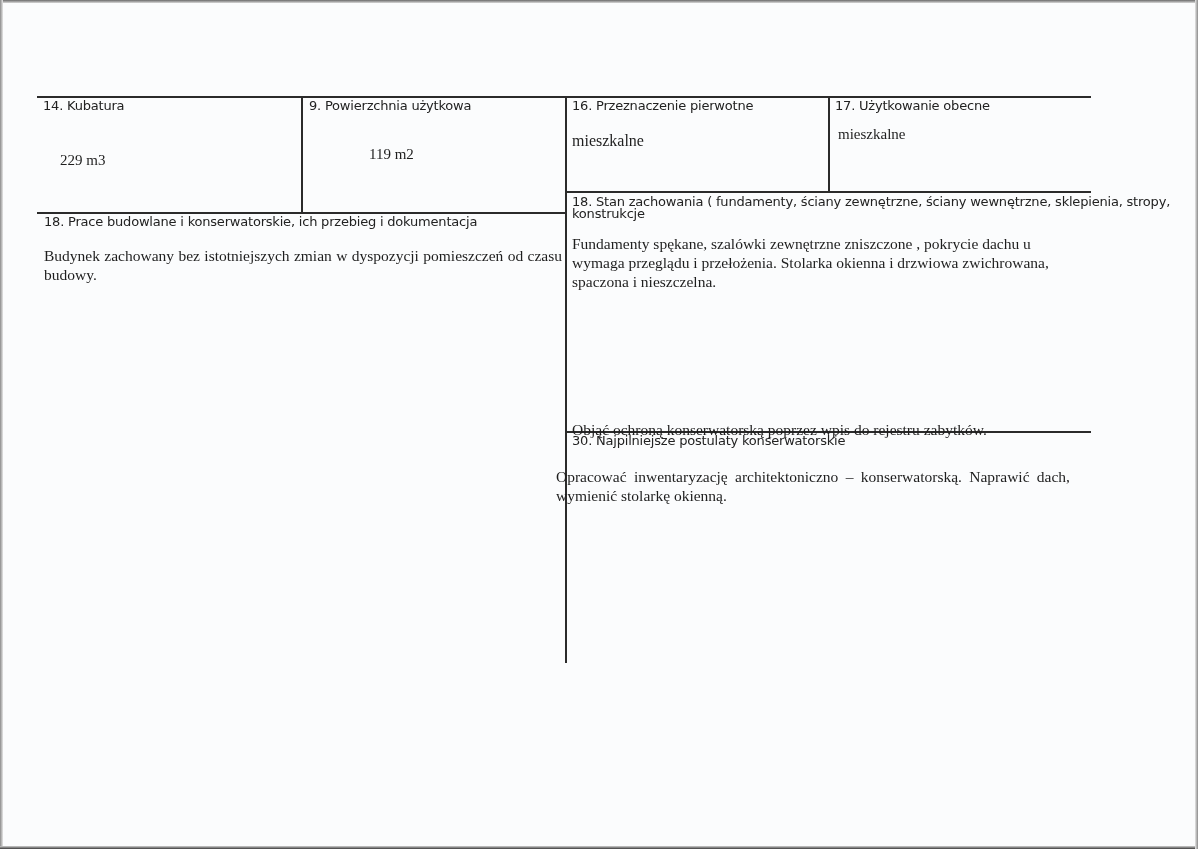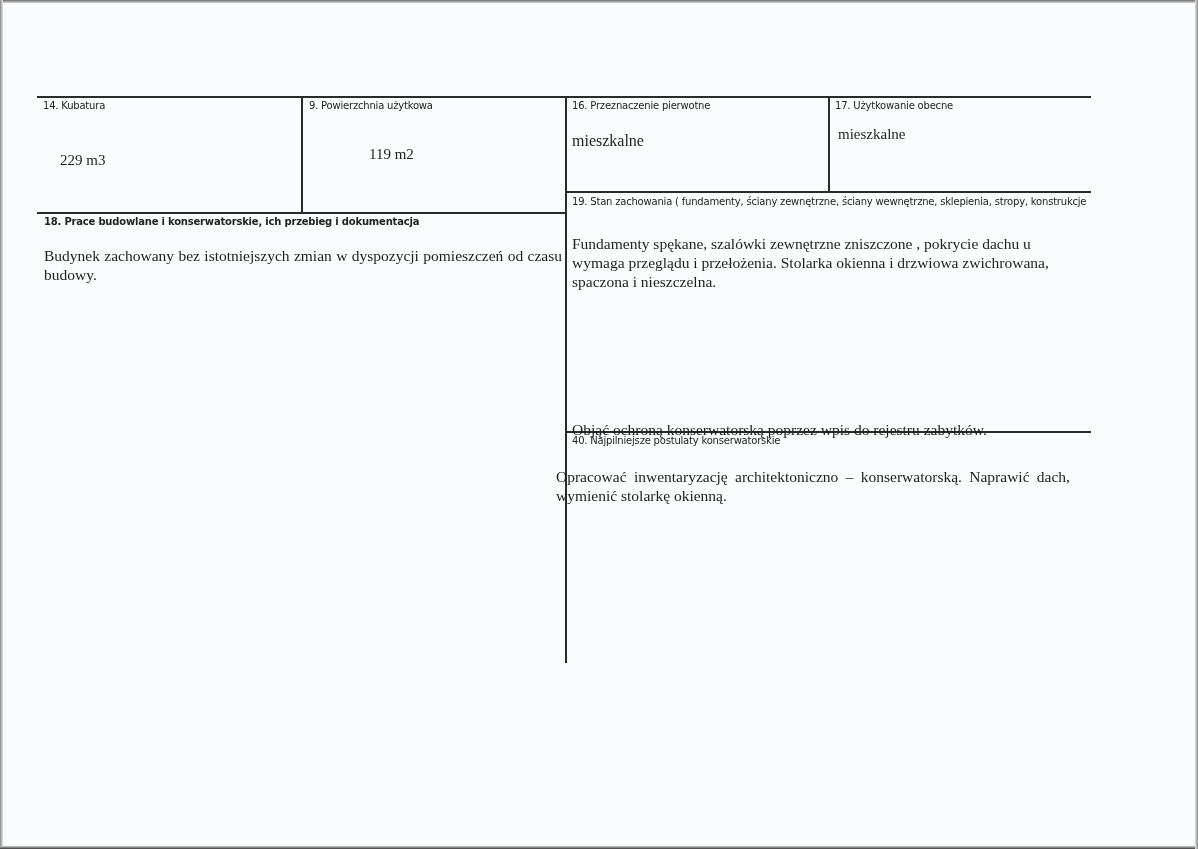--- a/index.html
+++ b/index.html
@@ -33,21 +33,21 @@
     }
     .hline {
       position: absolute; height: 2px; background: #2b2b2b;
     }
     .vline {
       position: absolute; width: 2px; background: #2b2b2b;
     }
     .label {
       position: absolute;
       font-family: "DejaVu Sans", sans-serif;
-      font-size: 10px;
+      font-size: 13px;
       color: #222;
       line-height: 12px;
       letter-spacing: -0.2px;
     }
     .label .indent {
       display: block;
       padding-left: 21px;
     }
     .value {
       position: absolute;
@@ -98,28 +98,28 @@
   <div class="label" style="left:572px; top:100px;text-align:right;">16. Przeznaczenie pierwotne</div>
   <div class="value" style="left:572px; top:132px; font-size:16px;">mieszkalne</div>
 </section>
 
 <section>
   <div class="label" style="left:835px; top:100px;">17. Użytkowanie obecne</div>
   <div class="value" style="left:838px; top:125px;">mieszkalne</div>
 </section>
 
 <section>
-  <div class="label" style="left:44px; top:216px;font-weight:bold;">18. Prace budowlane i konserwatorskie, ich przebieg i dokumentacja</div>
+  <div class="label" style="left:44px; top:216px;">18. Prace budowlane i konserwatorskie, ich przebieg i dokumentacja</div>
   <div class="para justify" style="left:44px; top:246px; width:518px;">Budynek zachowany bez istotniejszych zmian w dyspozycji pomieszczeń od czasu budowy.</div>
 </section>
 
 <section>
   <div class="label" style="left:572px; top:196px;">
-    <span>19. Stan zachowania ( fundamenty, ściany zewnętrzne, ściany wewnętrzne, sklepienia, stropy, konstrukcje</span>
+    <span>18. Stan zachowania ( fundamenty, ściany zewnętrzne, ściany wewnętrzne, sklepienia, stropy, konstrukcje</span>
   </div>
   <div class="para" style="left:572px; top:234px; width:495px;">Fundamenty spękane, szalówki zewnętrzne zniszczone , pokrycie dachu u wymaga przeglądu i przełożenia. Stolarka okienna i drzwiowa zwichrowana, spaczona i nieszczelna.</div>
 </section>
 
 <section>
-  <div class="label" style="left:572px; top:435px;">40. Najpilniejsze postulaty konserwatorskie</div>
+  <div class="label" style="left:572px; top:435px;">30. Najpilniejsze postulaty konserwatorskie</div>
   <div class="para" style="left:572px; top:420px; width:518px;">Objąć ochroną konserwatorską poprzez wpis do rejestru zabytków.</div>
   <div class="para justify" style="left:556px; top:467px; width:514px;">Opracować inwentaryzację architektoniczno – konserwatorską. Naprawić dach, wymienić stolarkę okienną.</div>
 </section>
 
 </body></html>

